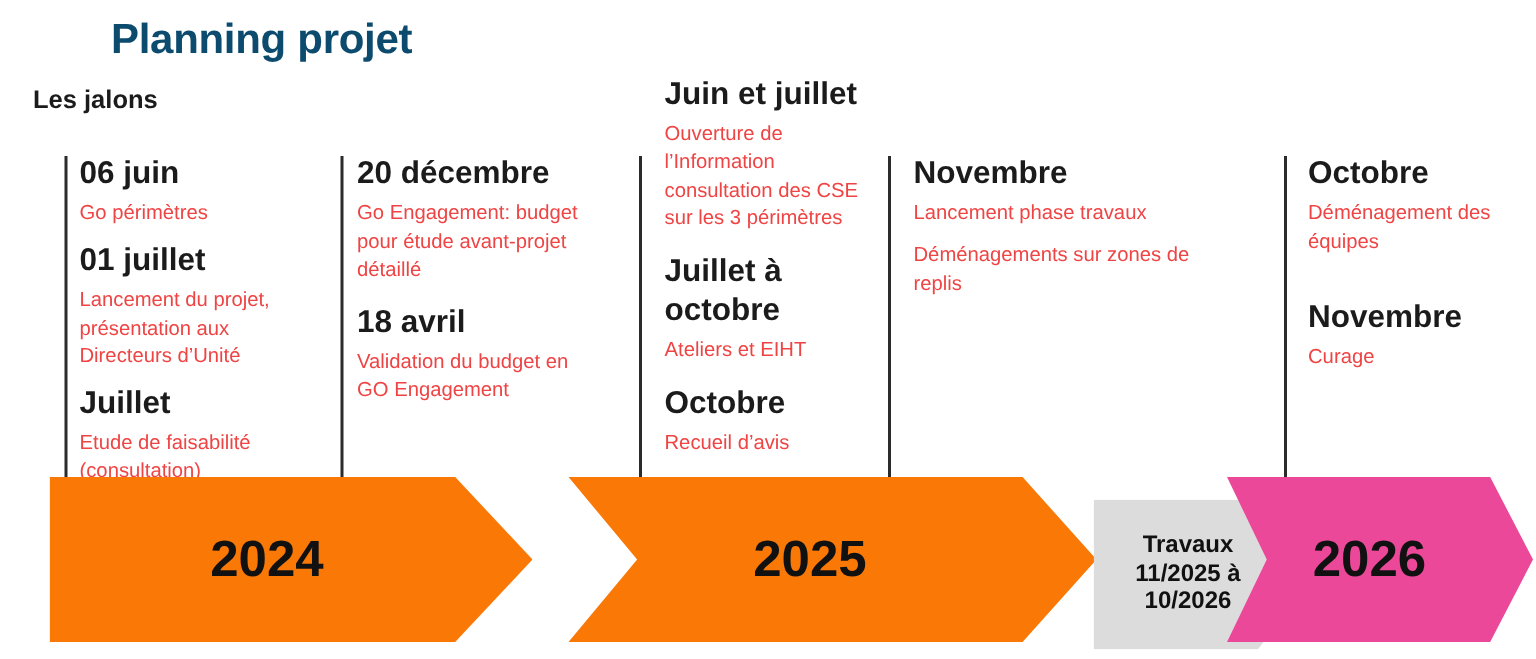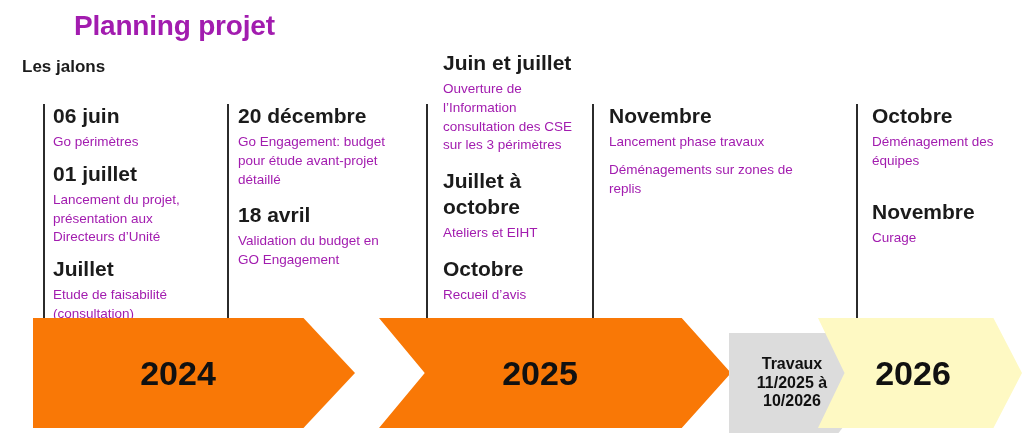--- a/index.html
+++ b/index.html
@@ -23,21 +23,21 @@
     height: 439px;
   }
 
   
   .main-title {
     position: absolute;
     left: 74px;
     top: 10px;
     font-size: 28px;
     font-weight: bold;
-    color: #a21caf;
+    color: #0c4a6e;
     letter-spacing: -0.2px;
     white-space: nowrap;
   }
   .sub-title {
     position: absolute;
     left: 22px;
     top: 57px;
     font-size: 17px;
     font-weight: bold;
     color: #1b1b1b;
@@ -53,21 +53,21 @@
     font-size: 21px;
     font-weight: bold;
     color: #1b1b1b;
     line-height: 1.25;
     margin: 0 0 4px 0;
   }
   .col-head.spaced { margin-top: 13px; }
   .col-body {
     font-size: 13.5px;
     font-weight: normal;
-    color: #a21caf;
+    color: #ef4444;
     line-height: 1.38;
     margin: 0 0 9px 0;
   }
 
   
   .connector {
     position: absolute;
     width: 1.6px;
     background: #2b2b2b;
   }
@@ -100,21 +100,21 @@
   }
   .chev-2025 {
     background: #f97806;
     clip-path: polygon(0 0, 86% 0, 100% 50%, 86% 100%, 0 100%, 13% 50%);
   }
   .chev-travaux {
     background: #dcdcdc;
     clip-path: polygon(0 0, 74% 0, 100% 50%, 74% 100%, 0 100%);
   }
   .chev-2026 {
-    background: #fef9c3;
+    background: #ec4899;
     clip-path: polygon(0 0, 86% 0, 100% 50%, 86% 100%, 0 100%, 13% 50%);
     align-items: center;
   }
   .travaux-text {
     position: relative;
     z-index: 2;
     text-align: center;
     margin-right: 22px;
     line-height: 1.18;
   }

